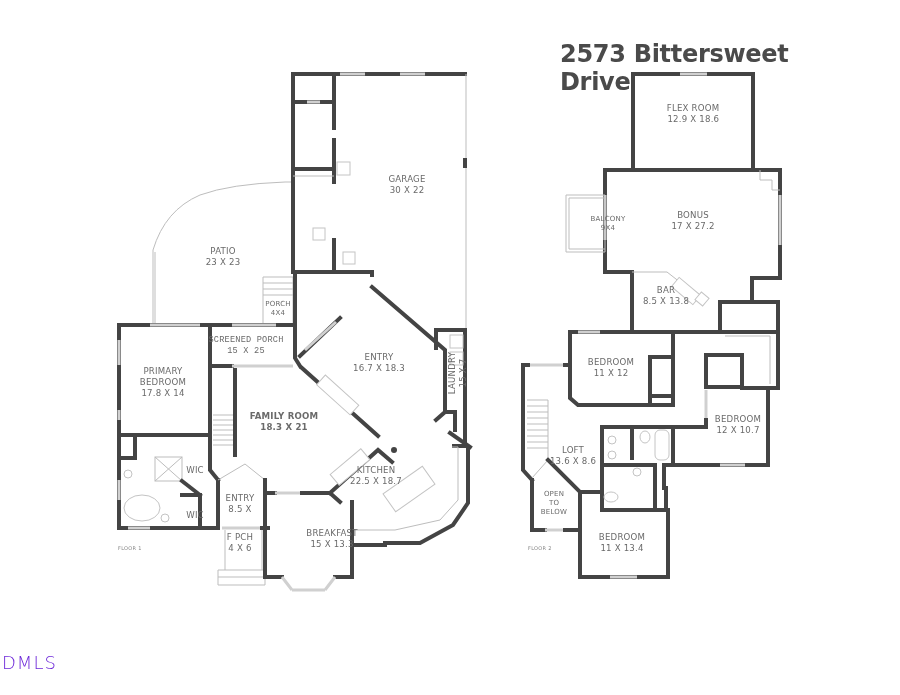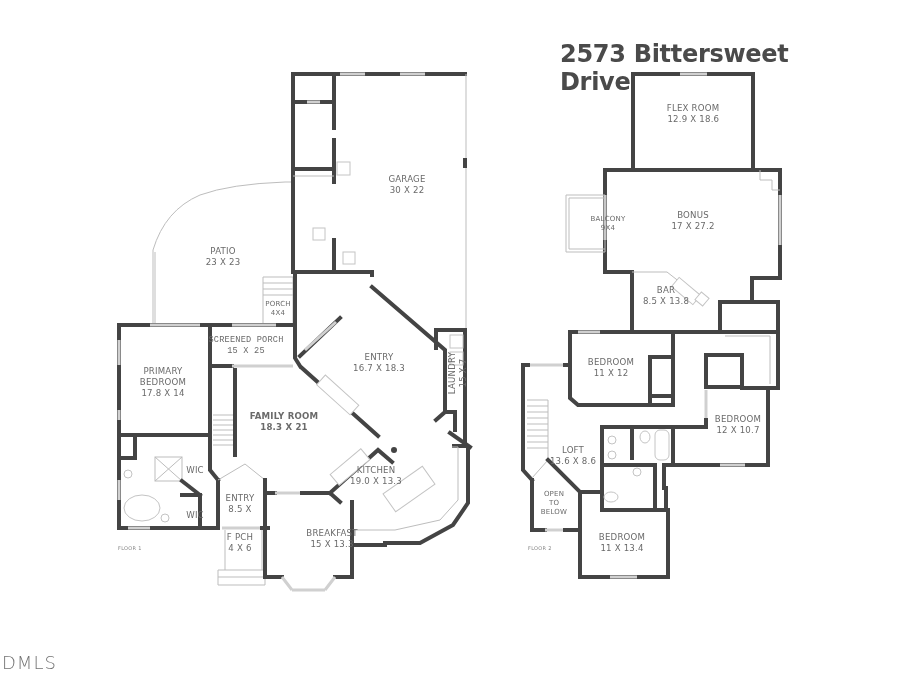--- a/index.html
+++ b/index.html
@@ -4,21 +4,21 @@
 <style>
   html, body { margin: 0; padding: 0; background: #ffffff; }
   body { width: 900px; height: 695px; position: relative; overflow: hidden; font-family: "DejaVu Sans", sans-serif; }
   #plan-svg { position: absolute; left: 0; top: 0; width: 900px; height: 695px; }
   .title { position: absolute; left: 560px; top: 40px; width: 300px; text-align: left; font-family: "DejaVu Sans", sans-serif; font-weight: bold; font-size: 24px; color: #4a4a4a; letter-spacing: -0.3px; }
   .lbl { position: absolute; text-align: center; color: #6a6a6a; font-family: "DejaVu Sans", sans-serif; font-size: 8.6px; line-height: 11px; white-space: nowrap; transform: translate(-50%, -50%); letter-spacing: 0.2px; }
   .lbl .name, .lbl .dim { display: block; }
   .lbl.small { font-size: 7px; line-height: 9px; }
   .lbl.vert { transform: translate(-50%, -50%) rotate(-90deg); }
   .floor-tag { position: absolute; font-size: 5px; color: #888; font-family: "DejaVu Sans", sans-serif; letter-spacing: 0.3px; }
-  .watermark { position: absolute; left: 2px; top: 652px; font-family: "DejaVu Sans", sans-serif; font-size: 18px; font-weight: 200; color: #737373; letter-spacing: 1px; }
+  .watermark { position: absolute; left: 2px; top: 652px; font-family: "DejaVu Sans", sans-serif; font-size: 18px; font-weight: 200; color: #6d28d9; letter-spacing: 1px; }
   .wall { stroke: #444; stroke-width: 4; fill: none; stroke-linecap: square; }
   .thin { stroke: #bdbdbd; stroke-width: 1; fill: none; }
   .win { stroke: #d0d0d0; stroke-width: 3; fill: none; }
   .fixture { stroke: #c4c4c4; stroke-width: 1; fill: #fff; }
 </style>
 </head>
 <body>
 
 <svg id="plan-svg" viewBox="0 0 900 695" xmlns="http://www.w3.org/2000/svg">
 
@@ -213,21 +213,21 @@
 <div class="lbl vert" style="left:458px;top:373px;">
     <span class="name">LAUNDRY</span>
     <span class="dim">15 X 7</span>
   </div>
 <div class="lbl" style="left:284px;top:422px;font-weight:bold;">
     <span class="name">FAMILY ROOM</span>
     <span class="dim">18.3 X 21</span>
   </div>
 <div class="lbl" style="left:376px;top:476px;">
     <span class="name">KITCHEN</span>
-    <span class="dim">19.0 X 13.3</span>
+    <span class="dim">22.5 X 18.7</span>
   </div>
 <div class="lbl" style="left:195px;top:470px;">
     <span class="name">WIC</span>
   </div>
 <div class="lbl" style="left:195px;top:515px;">
     <span class="name">WIC</span>
   </div>
 <div class="lbl" style="left:240px;top:504px;">
     <span class="name">ENTRY</span>
     <span class="dim">8.5 X</span>

